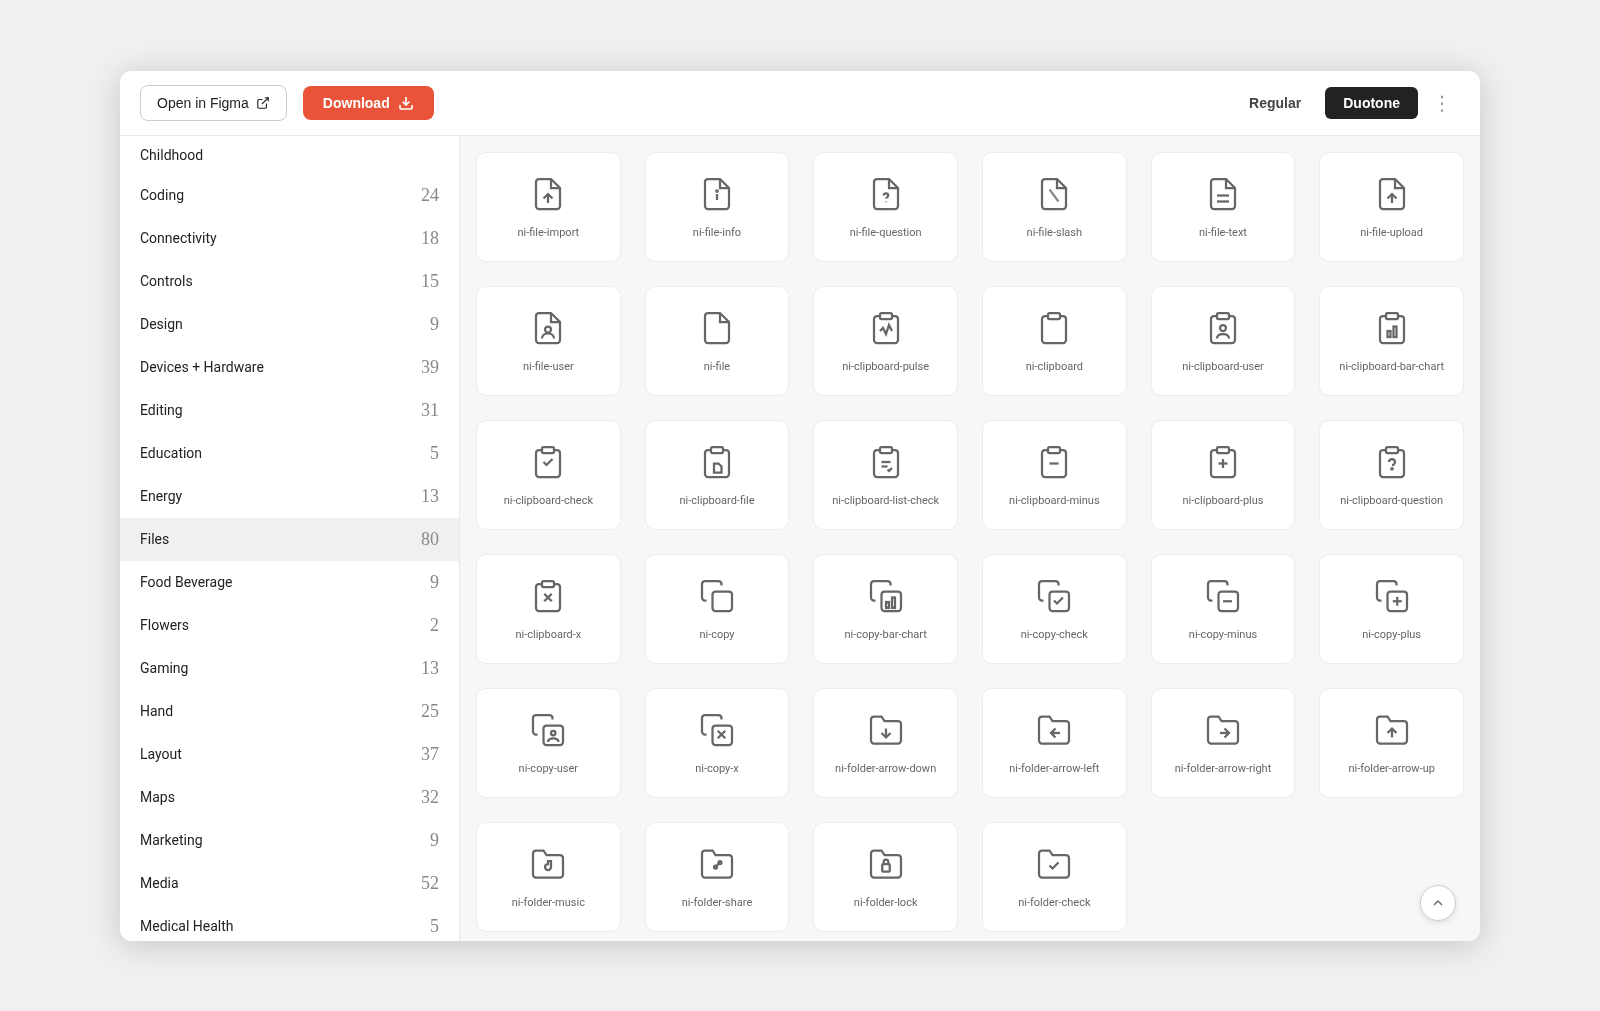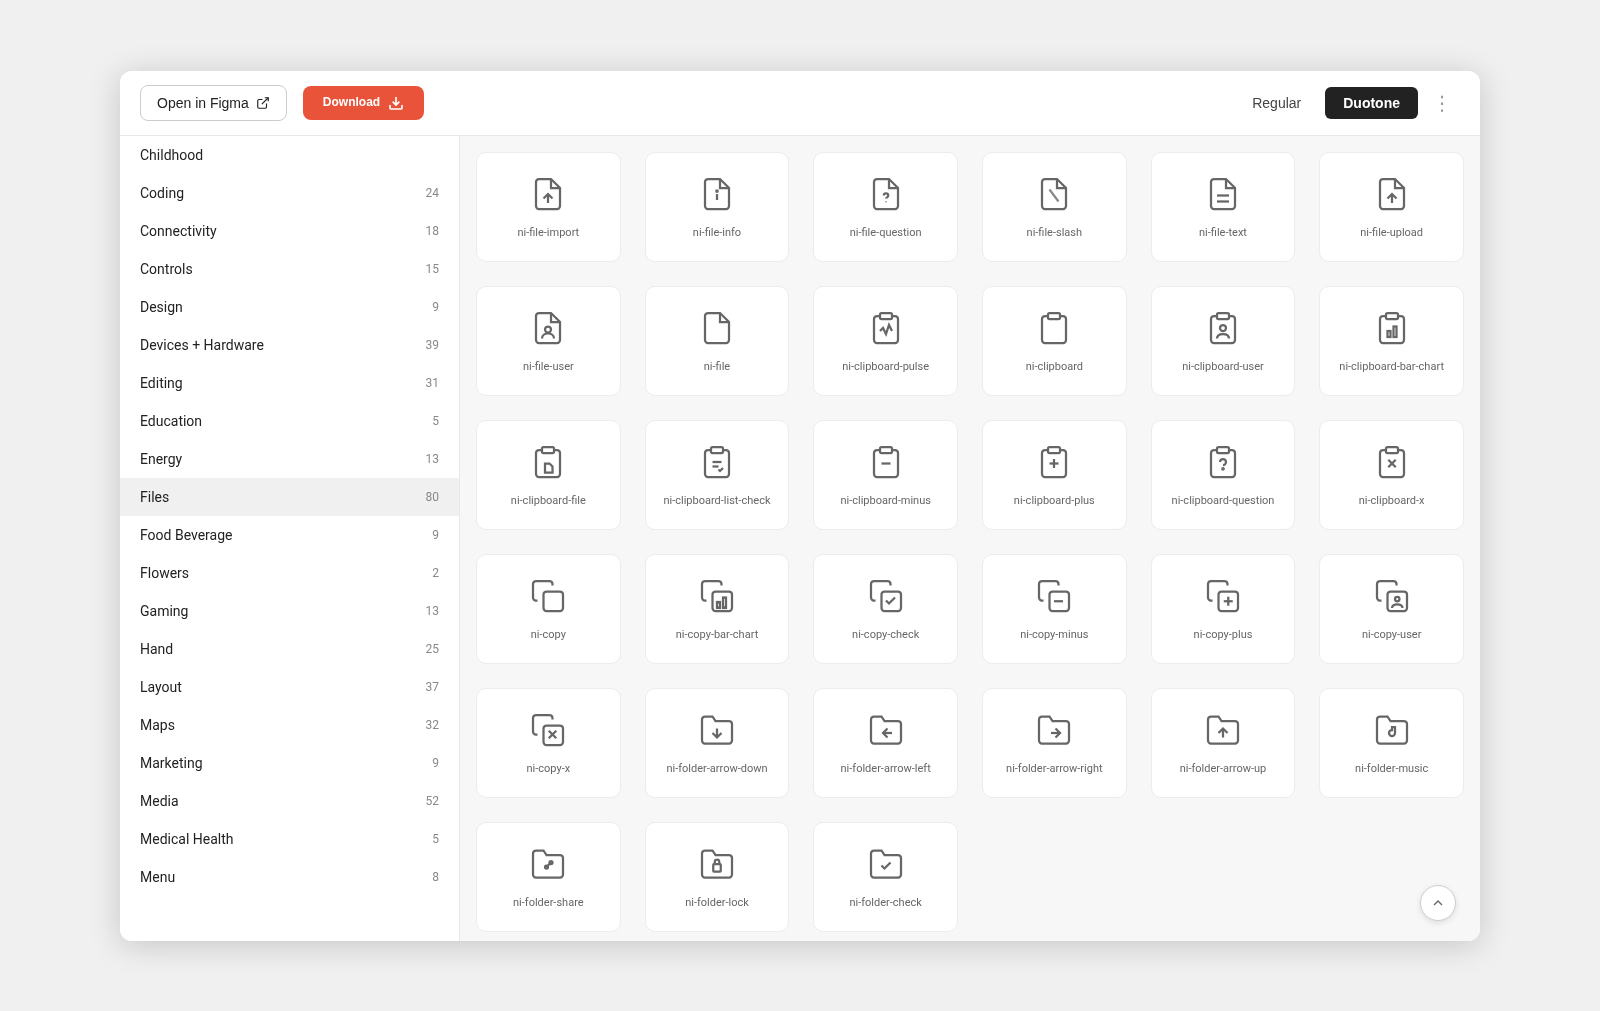--- a/index.html
+++ b/index.html
@@ -45,44 +45,45 @@
       background: #fff;
       border-radius: 8px;
       padding: 9px 16px;
       font-size: 14px;
       cursor: pointer;
       color: #222;
       font-weight: 500;
     }
     .btn-download {
       display: flex;
+      align-items: center;
       gap: 8px;
       background: #e8533a;
       color: #fff;
       border: none;
       border-radius: 8px;
       padding: 9px 20px;
-      font-size: 12px;
+      font-size: 14px;
       font-weight: 600;
       cursor: pointer;
     }
     .header-right {
       display: flex;
       align-items: center;
       gap: 6px;
     }
     .tab-btn {
       border: none;
       background: transparent;
       padding: 8px 18px;
       font-size: 14px;
       cursor: pointer;
       border-radius: 6px;
       color: #444;
-      font-weight: 400;
+      font-weight: 700;
     }
     .tab-btn.active {
       background: #222;
       color: #fff;
       font-weight: 600;
     }
     .dots-btn {
       background: none;
       border: none;
       cursor: pointer;
@@ -115,22 +116,23 @@
       border-radius: 0;
       transition: background 0.1s;
     }
     .sidebar-item.active { background: #f0f0f0; }
     .sidebar-item-label {
       font-size: 14px;
       color: #222;
       font-weight: 400;
     }
     .sidebar-item-count {
-      font-size: 12px;
+      font-size: 18px;
       color: #888;
+      font-family: Liberation Serif, serif;
     }
     
     .icon-grid-container {
       flex: 1;
       overflow-y: auto;
       background: #f7f7f7;
       padding: 16px;
     }
     .icon-grid-container::-webkit-scrollbar { width: 8px; }
     .icon-grid-container::-webkit-scrollbar-thumb { background: #ccc; border-radius: 4px; }
@@ -401,20 +403,28 @@
                 <path d="M16 4h2a2 2 0 0 1 2 2v14a2 2 0 0 1-2 2H6a2 2 0 0 1-2-2V6a2 2 0 0 1 2-2h2"></path>
                 <rect x="9" y="14" width="2" height="4"></rect>
                 <rect x="13" y="11" width="2" height="7"></rect>
               </svg></span>
     <span class="icon-card-label">ni-clipboard-bar-chart</span>
   </div>
           <div class="icon-card">
     <span><svg class="icon-svg" viewBox="0 0 24 24" fill="none" stroke="#666" stroke-width="1.5">
                 <rect x="8" y="2" width="8" height="4" rx="1"></rect>
                 <path d="M16 4h2a2 2 0 0 1 2 2v14a2 2 0 0 1-2 2H6a2 2 0 0 1-2-2V6a2 2 0 0 1 2-2h2"></path>
+                <polyline points="9 12 11 14 15 10"></polyline>
+              </svg></span>
+    <span class="icon-card-label">ni-clipboard-check</span>
+  </div>
+          <div class="icon-card">
+    <span><svg class="icon-svg" viewBox="0 0 24 24" fill="none" stroke="#666" stroke-width="1.5">
+                <rect x="8" y="2" width="8" height="4" rx="1"></rect>
+                <path d="M16 4h2a2 2 0 0 1 2 2v14a2 2 0 0 1-2 2H6a2 2 0 0 1-2-2V6a2 2 0 0 1 2-2h2"></path>
                 <path d="M10 13h3l2 2v4h-5z"></path>
               </svg></span>
     <span class="icon-card-label">ni-clipboard-file</span>
   </div>
           <div class="icon-card">
     <span><svg class="icon-svg" viewBox="0 0 24 24" fill="none" stroke="#666" stroke-width="1.5">
                 <rect x="8" y="2" width="8" height="4" rx="1"></rect>
                 <path d="M16 4h2a2 2 0 0 1 2 2v14a2 2 0 0 1-2 2H6a2 2 0 0 1-2-2V6a2 2 0 0 1 2-2h2"></path>
                 <line x1="9" y1="12" x2="15" y2="12"></line>
                 <line x1="9" y1="15" x2="13" y2="15"></line>

